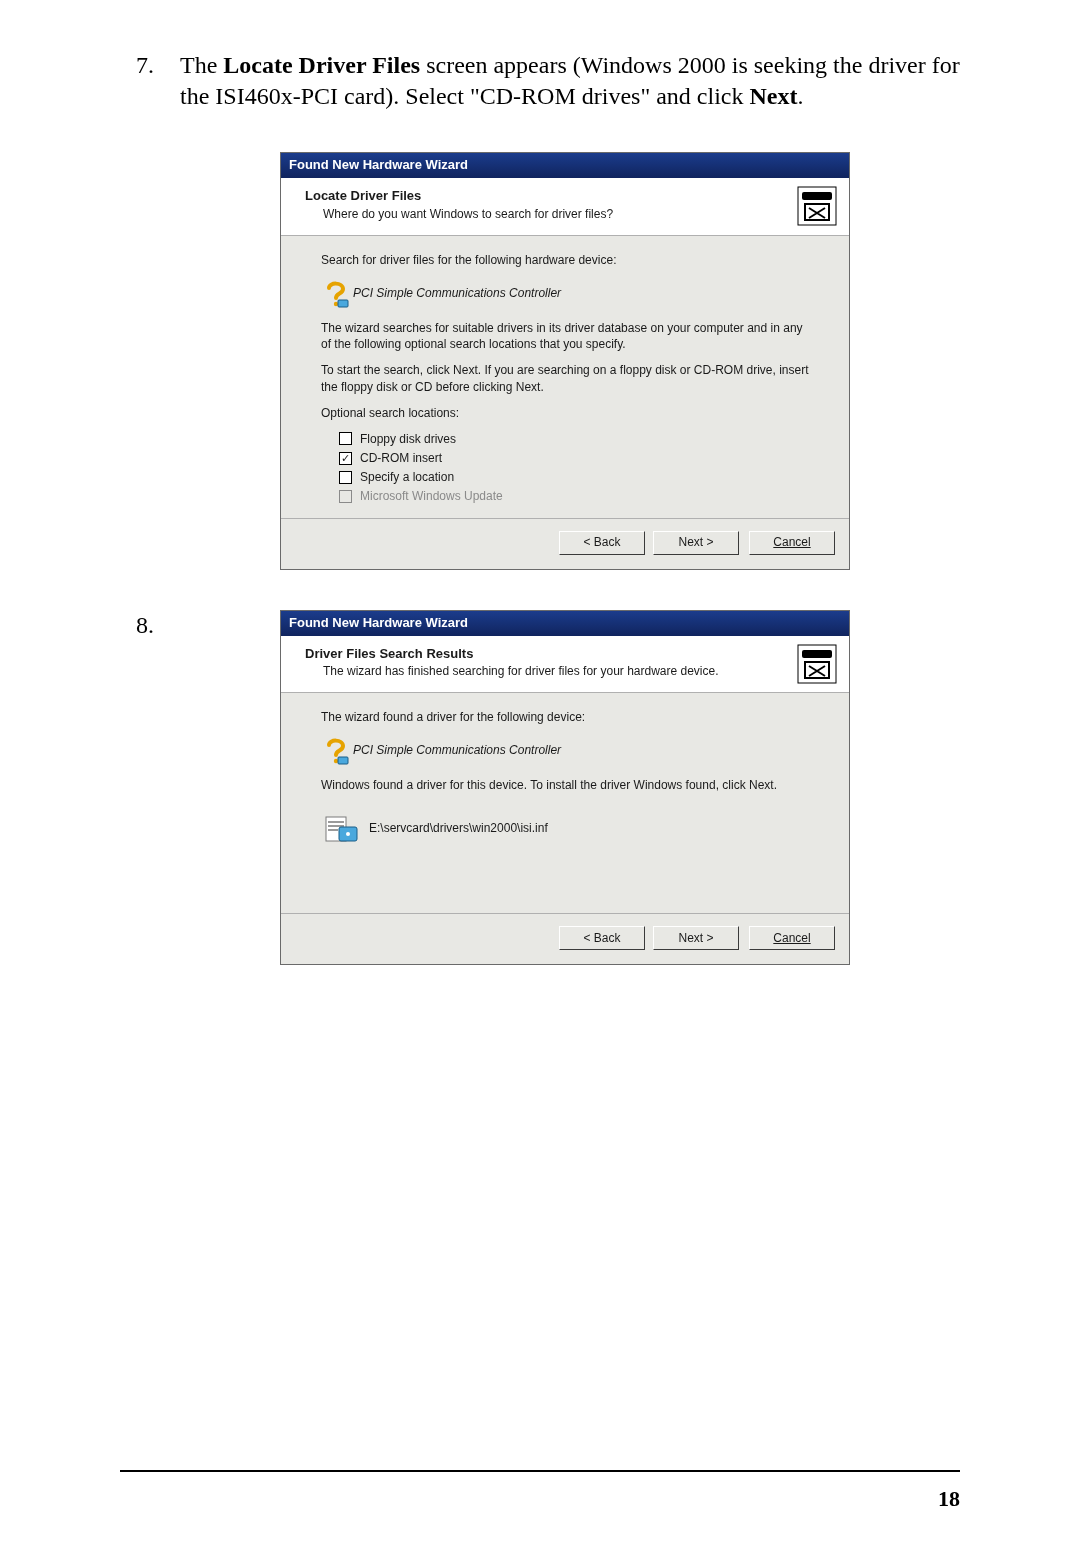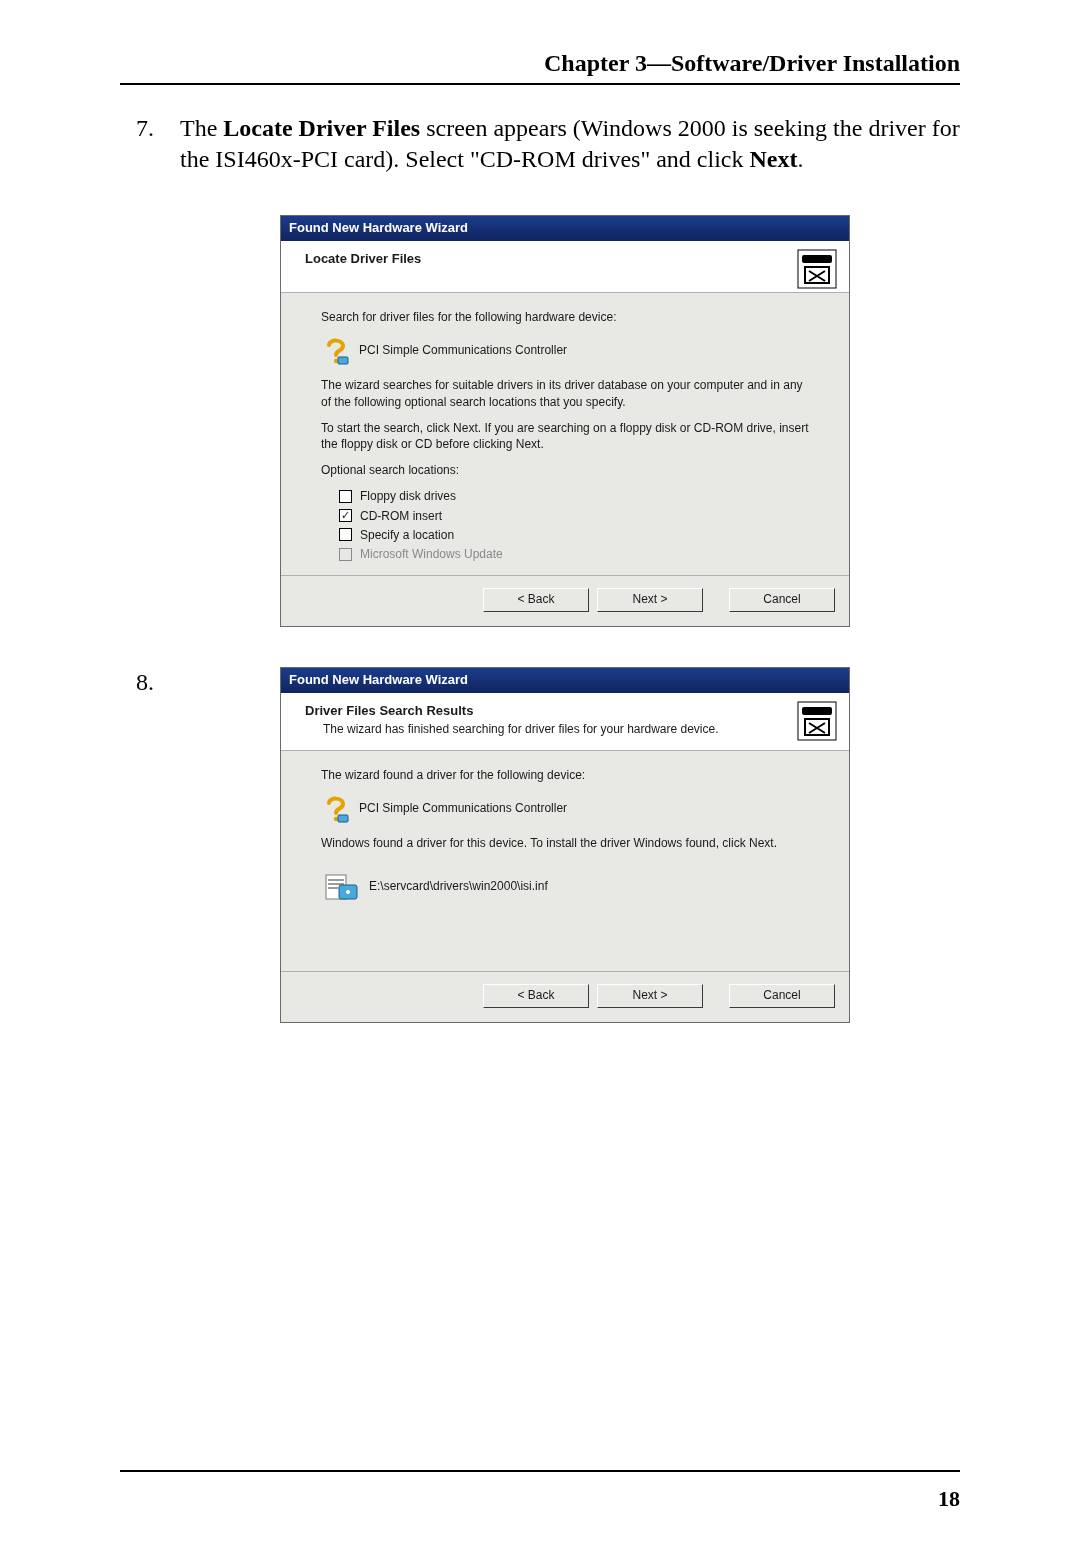--- a/index.html
+++ b/index.html
@@ -108,21 +108,21 @@
     padding: 16px 40px 10px 40px;
     font-size: 12px;
     line-height: 1.35;
   }
   .body-area p { margin: 0 0 10px 0; }
   .device-row {
     display: flex;
     align-items: center;
     margin: 6px 0 12px 0;
   }
-  .device-row .dtext { margin-left: 8px; }
+  .device-row .dtext { margin-left: 2px; font-style: italic; }
   .qmark-icon svg { width: 30px; height: 30px; display:block;}
   .inf-icon svg { width: 34px; height: 30px; display:block;}
   .chk-row {
     display: flex;
     align-items: center;
     margin: 3px 0 3px 18px;
   }
   .chk-box {
     width: 13px;
     height: 13px;
@@ -139,67 +139,67 @@
   .chk-label.disabled { color: #8a8a8a; }
   .btn-row {
     background: #e8e8e4;
     border-top: 1px solid #b0b0b0;
     padding: 12px 14px 14px 14px;
     display: flex;
     justify-content: flex-end;
     gap: 8px;
   }
   .btn {
-    width: 106px;
+    width: 86px;
     height: 24px;
     font-family: Tahoma, Arial, sans-serif;
     font-size: 12px;
     background: #e8e8e4;
     border-top: 1px solid #fff;
     border-left: 1px solid #fff;
     border-right: 1px solid #3a3a3a;
     border-bottom: 1px solid #3a3a3a;
     display: inline-flex;
     align-items: center;
     justify-content: center;
     text-align: left;
   }
-  .btn.cancel { margin-left: 18px; }
+  .btn.cancel { margin-left: 2px; text-decoration: underline; }
   .inf-row {
     display: flex;
     align-items: center;
     margin-top: 20px;
     margin-bottom: 60px;
     margin-left: 4px;
   }
   .inf-row .ftext { margin-left: 10px; font-size: 12px; }
   .click-next {
     font-size: 24px;
     margin-left: 60px;
     margin-top: 60px;
   }
 </style>
 </head>
 <body>
 
 <div class="page">
-  <div class="chapter-header">Chapter 3—Software/Driver Installation</div>
 
   <ol class="steps">
     <li>
       <span class="num">7.</span>
       <span>
         <span>The </span><span class="b">Locate Driver Files</span><span> screen appears (Windows 2000 is seeking the driver for the ISI460x-PCI card).  Select "CD-ROM drives" and click </span><span class="b">Next</span><span>.</span>
       </span>
 
       <div class="dlg-wrap">
         <div class="dialog">
           <div class="titlebar">Found New Hardware Wizard</div>
           <div class="header-area">
             <div class="header-title">Locate Driver Files</div>
+            <div class="header-sub">Where do you want Windows to search for driver files?</div>
             <div class="header-icon">
               <svg viewBox="0 0 40 40">
                   <rect x="1" y="1" width="38" height="38" fill="#fff" stroke="#000"></rect>
                   <rect x="5" y="6" width="30" height="8" rx="2" fill="#000"></rect>
                   <rect x="8" y="18" width="24" height="16" fill="none" stroke="#000" stroke-width="2"></rect>
                   <path d="M12 22 L28 32 M28 22 L12 32" stroke="#000" stroke-width="2"></path>
                 </svg>
             </div>
           </div>
           <div class="body-area">

